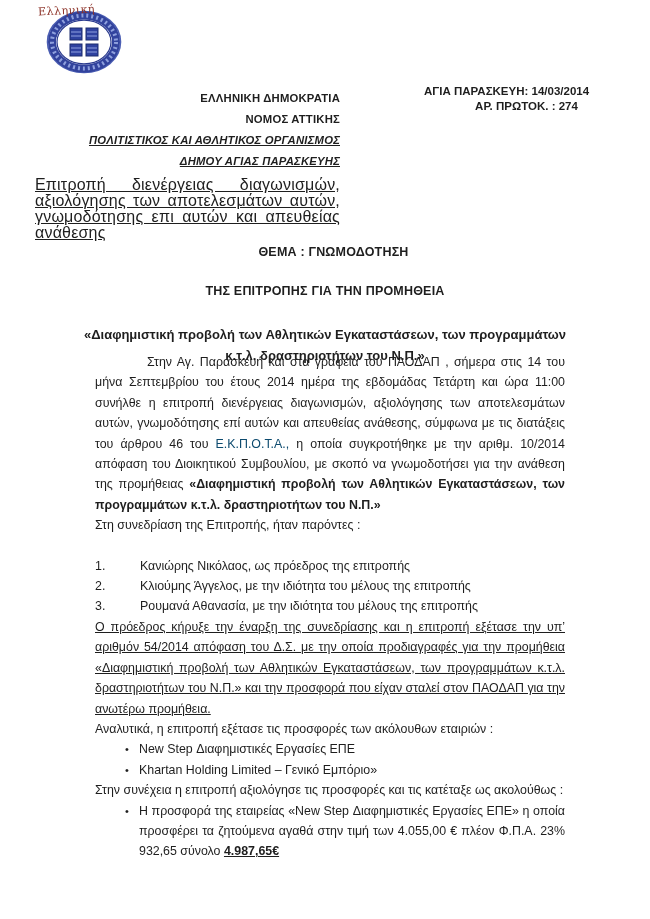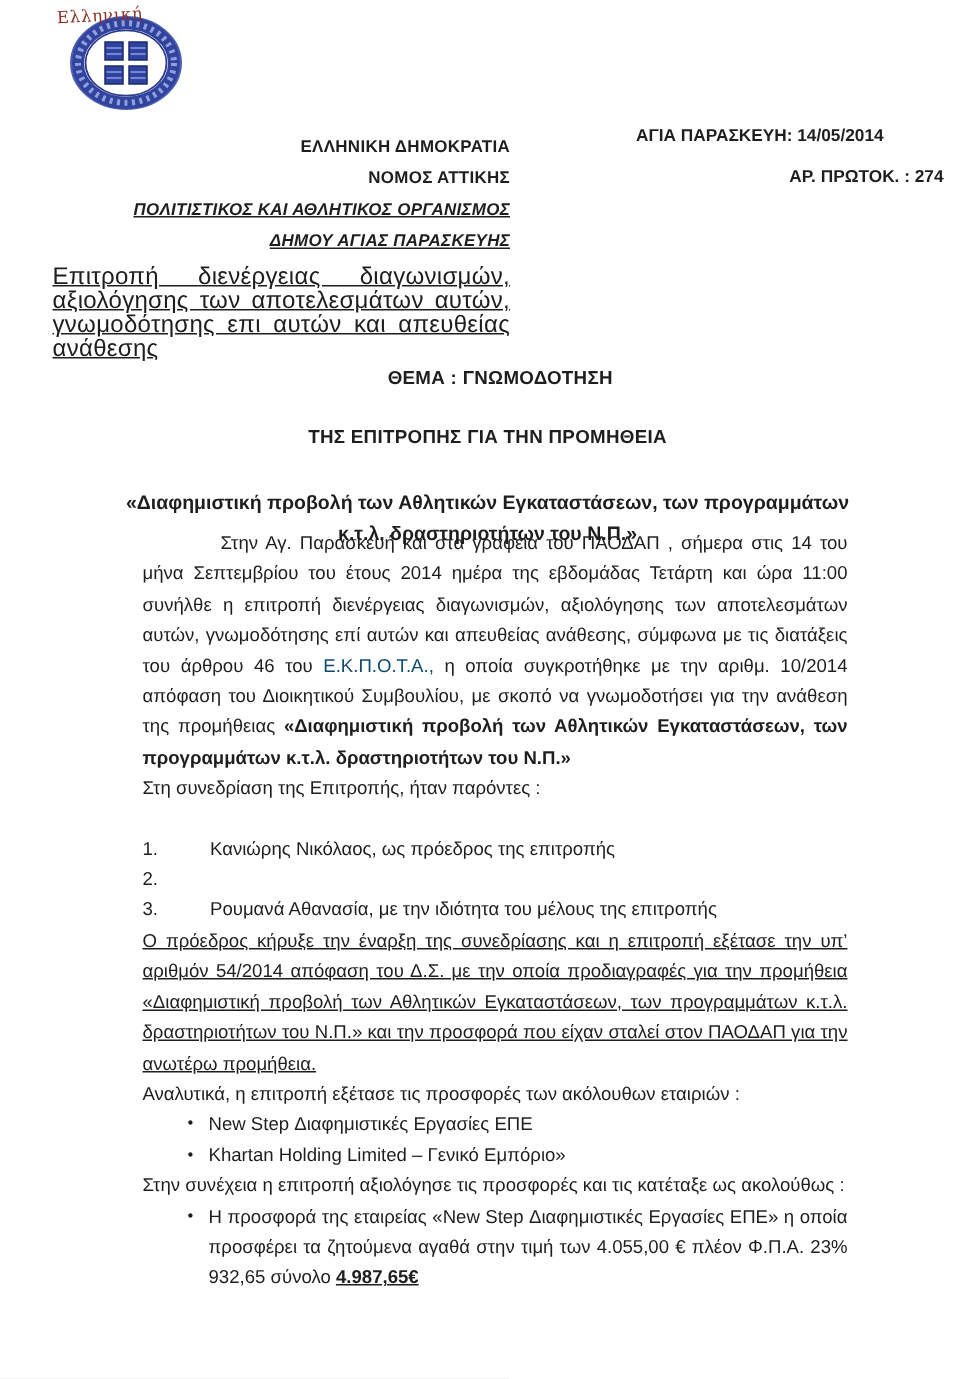--- a/index.html
+++ b/index.html
@@ -34,21 +34,21 @@
     margin-top:5px;
     font-size:16px;font-weight:normal;line-height:16px;
     text-align:justify;text-decoration:underline;
     letter-spacing:.2px;
   }
   .date-block{
     position:absolute;left:424px;top:84px;width:205px;
     font-size:11.5px;font-weight:bold;line-height:14px;
   }
   .date-line{white-space:nowrap;}
-  .proto-line{margin-top:13px;text-align:right;white-space:nowrap;}
+  .proto-line{margin-top:1px;text-align:center;white-space:nowrap;}
   
   .title-block{position:absolute;left:0;top:245px;width:650px;text-align:center;}
   .thema{font-size:12.5px;font-weight:bold;letter-spacing:.2px;padding-left:17px;}
   .subtitle{margin-top:25px;font-size:12.5px;font-weight:bold;letter-spacing:.2px;}
   .subject{
     margin:26px auto 0;
     width:500px;
     font-size:13px;font-weight:bold;line-height:21px;
   }
   
@@ -109,21 +109,21 @@
 
   <div class="org-block">
     <div class="org-line">ΕΛΛΗΝΙΚΗ ΔΗΜΟΚΡΑΤΙΑ</div>
     <div class="org-line">ΝΟΜΟΣ ΑΤΤΙΚΗΣ</div>
     <div class="org-line u">ΠΟΛΙΤΙΣΤΙΚΟΣ ΚΑΙ ΑΘΛΗΤΙΚΟΣ ΟΡΓΑΝΙΣΜΟΣ</div>
     <div class="org-line u">ΔΗΜΟΥ ΑΓΙΑΣ ΠΑΡΑΣΚΕΥΗΣ</div>
     <div class="committee">Επιτροπή διενέργειας διαγωνισμών, αξιολόγησης των αποτελεσμάτων αυτών, γνωμοδότησης επι αυτών και απευθείας ανάθεσης</div>
   </div>
 
   <div class="date-block">
-    <div class="date-line">ΑΓΙΑ ΠΑΡΑΣΚΕΥΗ: 14/05/2014</div>
+    <div class="date-line">ΑΓΙΑ ΠΑΡΑΣΚΕΥΗ: 14/03/2014</div>
     <div class="proto-line">ΑΡ. ΠΡΩΤΟΚ. : 274</div>
   </div>
 
   <div class="title-block">
     <div class="thema">ΘΕΜΑ : ΓΝΩΜΟΔΟΤΗΣΗ</div>
     <div class="subtitle">ΤΗΣ ΕΠΙΤΡΟΠΗΣ ΓΙΑ ΤΗΝ ΠΡΟΜΗΘΕΙΑ</div>
     <div class="subject">«Διαφημιστική προβολή των Αθλητικών Εγκαταστάσεων, των προγραμμάτων κ.τ.λ. δραστηριοτήτων του Ν.Π.»</div>
   </div>
 
   <div class="body-col">
@@ -132,20 +132,21 @@
 
     <p class="present">Στη συνεδρίαση της Επιτροπής, ήταν παρόντες :</p>
 
     <ol class="members">
       <li>
           <span class="num">1.</span>
           <span>Κανιώρης Νικόλαος, ως πρόεδρος της επιτροπής</span>
         </li>
       <li>
           <span class="num">2.</span>
+          <span>Κλιούμης Άγγελος, με την ιδιότητα του μέλους της επιτροπής</span>
         </li>
       <li>
           <span class="num">3.</span>
           <span>Ρουμανά Αθανασία,  με την ιδιότητα του μέλους της επιτροπής</span>
         </li>
     </ol>
 
     <p class="para mt-p2">Ο πρόεδρος κήρυξε την έναρξη της συνεδρίασης και η επιτροπή εξέτασε την υπ’ αριθμόν 54/2014 απόφαση του Δ.Σ. με την οποία προδιαγραφές για την προμήθεια «Διαφημιστική προβολή των Αθλητικών Εγκαταστάσεων, των προγραμμάτων κ.τ.λ. δραστηριοτήτων του Ν.Π.» και την προσφορά που είχαν σταλεί στον ΠΑΟΔΑΠ για την ανωτέρω προμήθεια.</p>
 
     <p class="para mt-p3">Αναλυτικά, η επιτροπή εξέτασε τις προσφορές των ακόλουθων εταιριών :</p>

